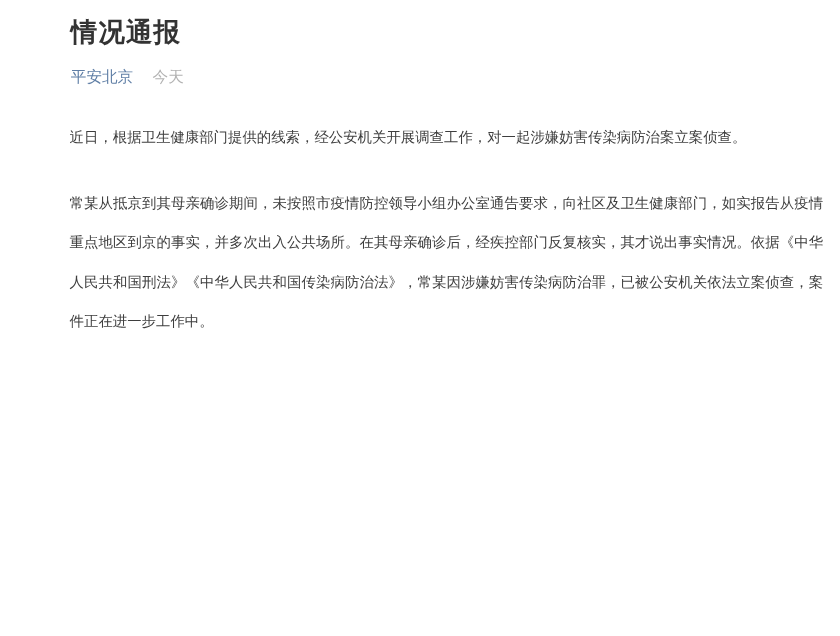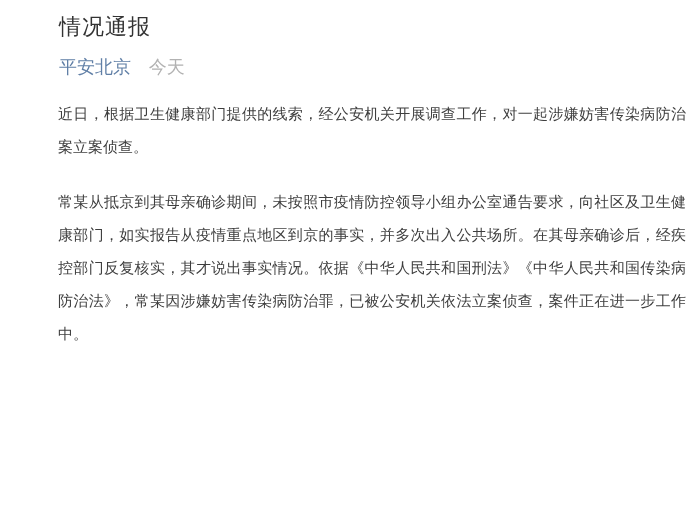--- a/index.html
+++ b/index.html
@@ -3,34 +3,34 @@
 <meta charset="utf-8">
 <style>
   html, body { margin: 0; padding: 0; background: #ffffff; }
   body {
     width: 700px; height: 530px; overflow: hidden; position: relative;
     font-family: "DejaVu Sans", "Liberation Sans", sans-serif;
     color: #333333;
   }
   .title {
     position: absolute; left: 59px; top: 12px;
-    font-size: 22px; color: #333333; letter-spacing: 1px; margin: 0; font-weight: normal;
+    font-size: 22px; color: #333333; letter-spacing: 1px; margin: 0; font-weight: bold;
   }
   .meta {
     position: absolute; left: 59px; top: 55px;
-    font-size: 18px;
+    font-size: 13px;
   }
   .source { color: #607fa6; margin-right: 12px; }
   .time { color: #b2b2b2; }
   .body {
     position: absolute; left: 58px; top: 98px; width: 628px;
   }
   .para {
     margin: 0 0 22px 0;
-    font-size: 15px;
+    font-size: 12px;
     line-height: 33px;
     color: #3e3e3e;
     text-align: justify;
   }
 </style>
 </head>
 <body>
 
 <h1 class="title">情况通报</h1>
 

